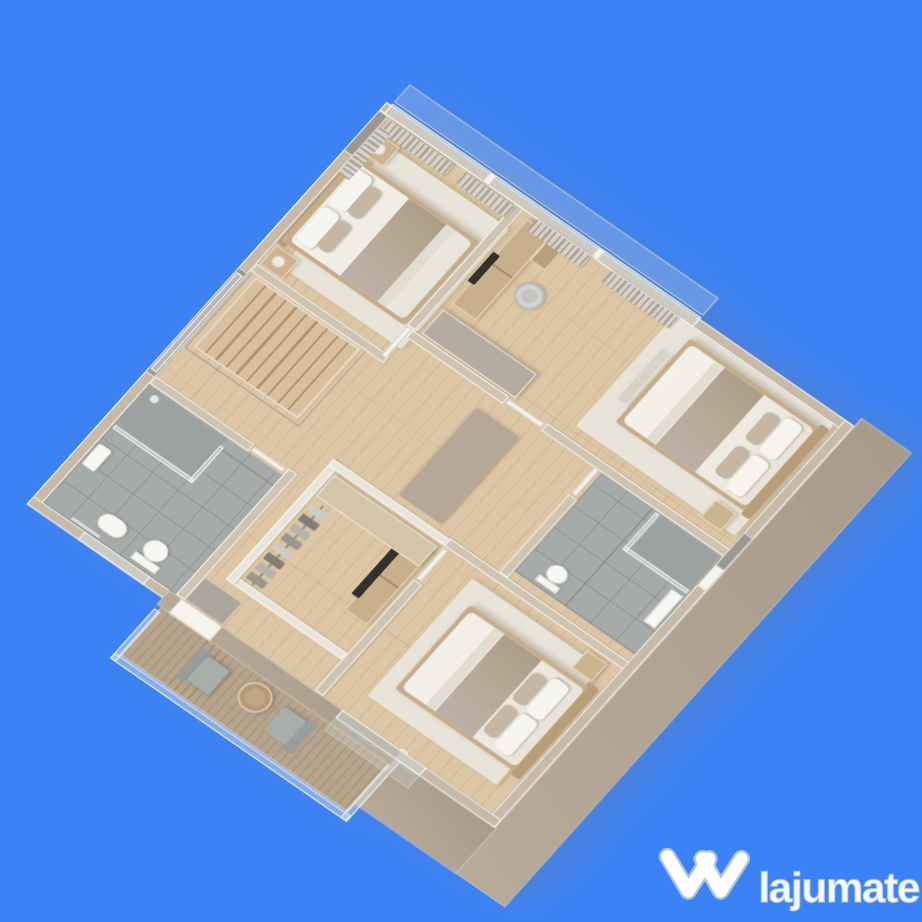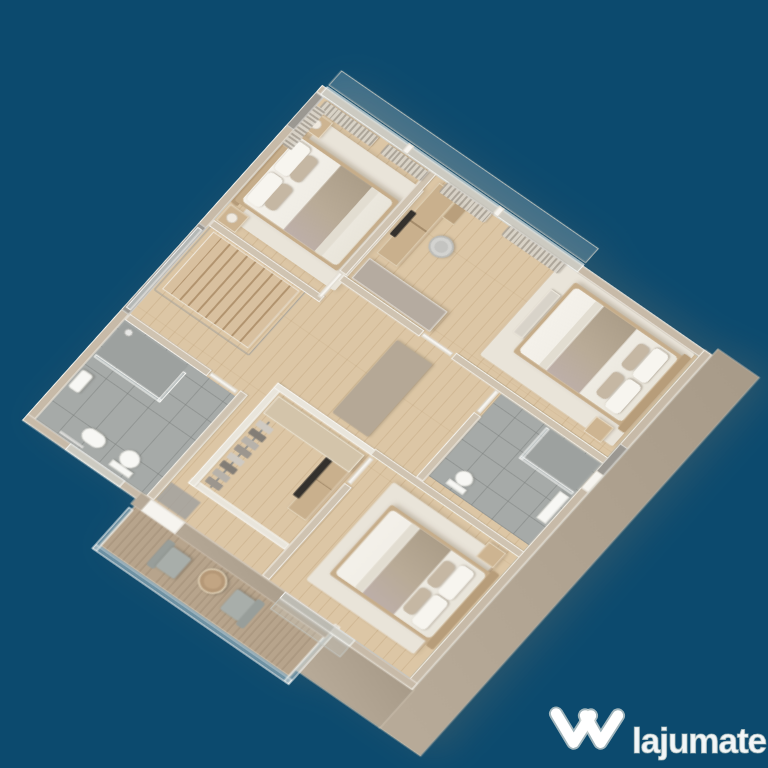--- a/index.html
+++ b/index.html
@@ -1,17 +1,17 @@
 <!DOCTYPE html>
 <html><head>
 <meta charset="utf-8">
 <style>
   html,body{margin:0;padding:0;background:#ffffff;}
   .canvas{position:relative;width:768px;height:768px;overflow:hidden;
-          background:#0c4a6e;font-family:"Liberation Sans",sans-serif;}
+          background:#3b82f6;font-family:"Liberation Sans",sans-serif;}
 
   
   .plan{position:absolute;left:0;top:0;width:500px;height:500px;
         transform-origin:0 0;
         transform:matrix(0.60,-0.67,0.78,0.54,22,420);
         filter:drop-shadow(10px 14px 18px rgba(140,125,100,.22));}
   .plan *{position:absolute;box-sizing:border-box;}
 
   
   .wood{background:#dcc6a5;

